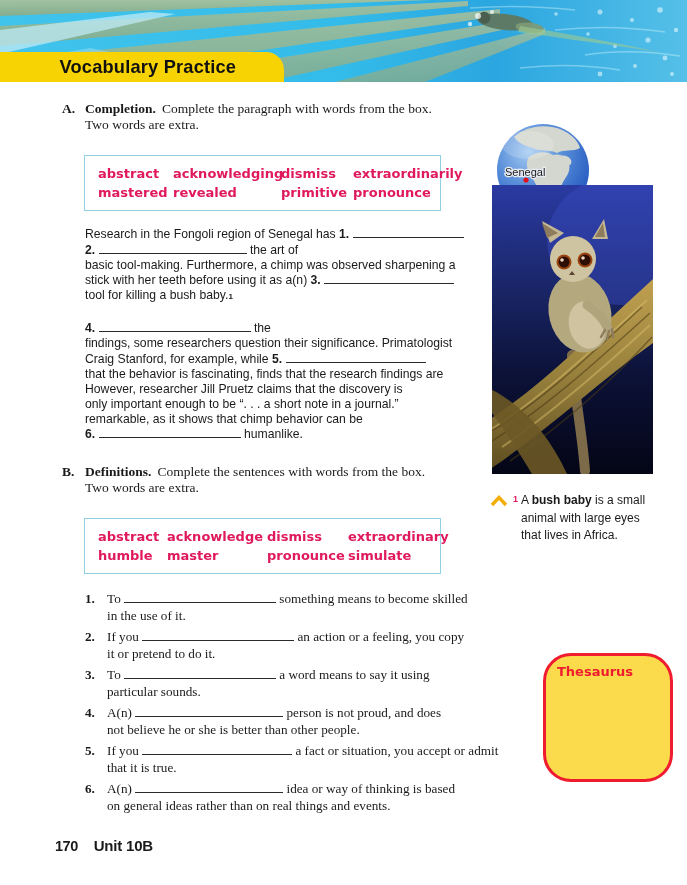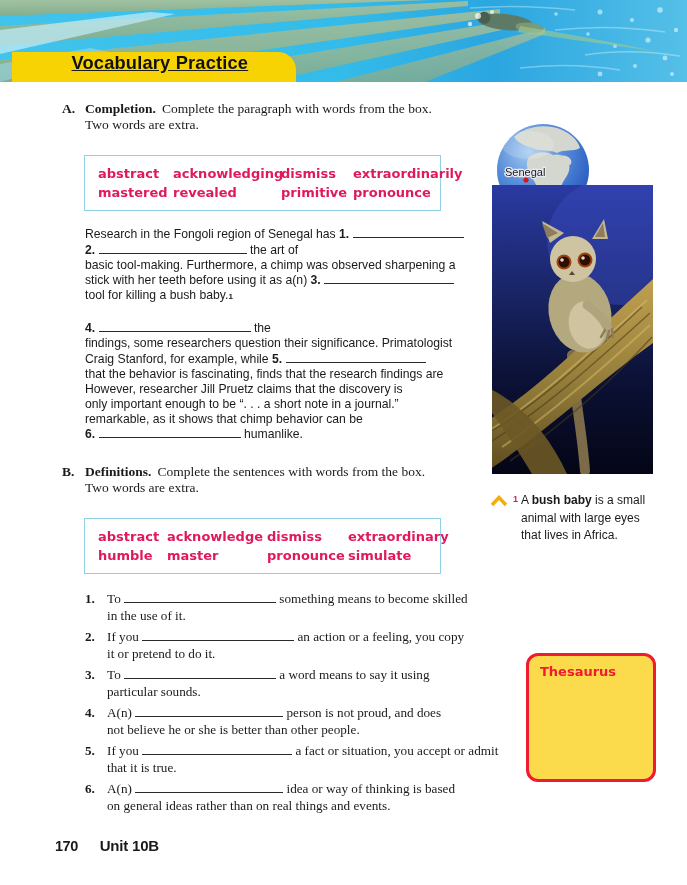--- a/index.html
+++ b/index.html
@@ -1,22 +1,22 @@
 <!DOCTYPE html>
 <html style="--banner: #f8d303; --pink: #e0195d; --boxblue: #8fd2e6; --thfill: #fbda4c; --thborder: #ee1c2e; --caret: #f2ae06;"><head>
 <meta charset="utf-8">
 <style>
   html,body{margin:0;padding:0;background:#e8e8e8;}
   .page{position:relative;width:687px;height:885px;background:#fff;overflow:hidden;
         font-family:"Liberation Sans",sans-serif;color:#1a1a1a;}
   
   .pool{position:absolute;left:0;top:0;width:687px;height:82px;}
-  .banner{position:absolute;left:12px;top:52px;width:284px;height:30px;
+  .banner{position:absolute;left:0;top:52px;width:284px;height:30px;
           background:var(--banner,#f8d303);border-top-right-radius:18px;
-          display:flex;text-decoration:underline;}
+          display:flex;align-items:center;}
   .banner span{font-weight:bold;font-size:19px;letter-spacing:.2px;color:#111;
           padding-left:62px;transform:scaleX(.96);transform-origin:left;}
   
   .main{position:absolute;left:62px;top:101px;width:402px;}
   .sechead{display:flex;font-family:"Liberation Serif",serif;font-size:13.5px;line-height:16px;}
   .slabel{width:23px;font-weight:bold;flex:none;}
   .stitle{font-weight:bold;}
   .sinstr{margin-left:6px;}
   .wordbox{margin-left:22px;margin-top:22px;width:357px;border:1.5px solid var(--boxblue,#8fd2e6);
            padding:9px 0 8px 13px;display:grid;row-gap:1px;
@@ -43,29 +43,29 @@
   .icontent{flex:1;}
   .defitem .pline{font-family:Liberation Serif, serif;}
   
   .photo{position:absolute;left:492px;top:185px;width:161px;height:289px;}
   .globe{position:absolute;left:496px;top:123px;width:94px;height:94px;}
   .footnote{position:absolute;left:490px;top:492px;width:172px;display:flex;
             font-size:12px;line-height:17.5px;}
   .caret{flex:none;margin-top:3px;margin-right:5px;}
   .fsup{color:var(--pink,#e0195d);font-size:9px;font-weight:bold;margin-right:3px;margin-top:-1px;}
   .ftext{width:130px;}
-  .thesaurus{position:absolute;left:526px;top:653px;width:130px;min-height:129px;box-sizing:border-box;
+  .thesaurus{position:absolute;left:543px;top:653px;width:130px;min-height:129px;box-sizing:border-box;
              background:var(--thfill,#fbda4c);border:3px solid var(--thborder,#ee1c2e);
-             border-radius:12px;padding:8px 10px 8px 11px;font-size:12px;line-height:15.5px;}
+             border-radius:28px;padding:8px 10px 8px 11px;font-size:12px;line-height:15.5px;}
   .thtitle{color:var(--thborder,#ee1c2e);font-weight:bold;font-size:13px;
            font-family:"DejaVu Sans",sans-serif;margin-bottom:1px;}
   .thbody .bseg{font-family:"DejaVu Sans",sans-serif;font-size:12px;}
   .thbody span{white-space:normal;}
   
-  .footer{position:absolute;left:55px;top:837px;display:flex;align-items:baseline;gap:22px;}
+  .footer{position:absolute;left:55px;top:837px;display:flex;align-items:baseline;gap:16px;}
   .fpage{font-weight:bold;font-size:14.5px;letter-spacing:-.5px;}
   .funit{font-weight:bold;font-size:15px;letter-spacing:-.2px;}
 </style>
 </head>
 <body>
 
 <div class="page">
 
   <div class="pool">
     <svg width="687" height="82" viewBox="0 0 687 82" preserveAspectRatio="none">

